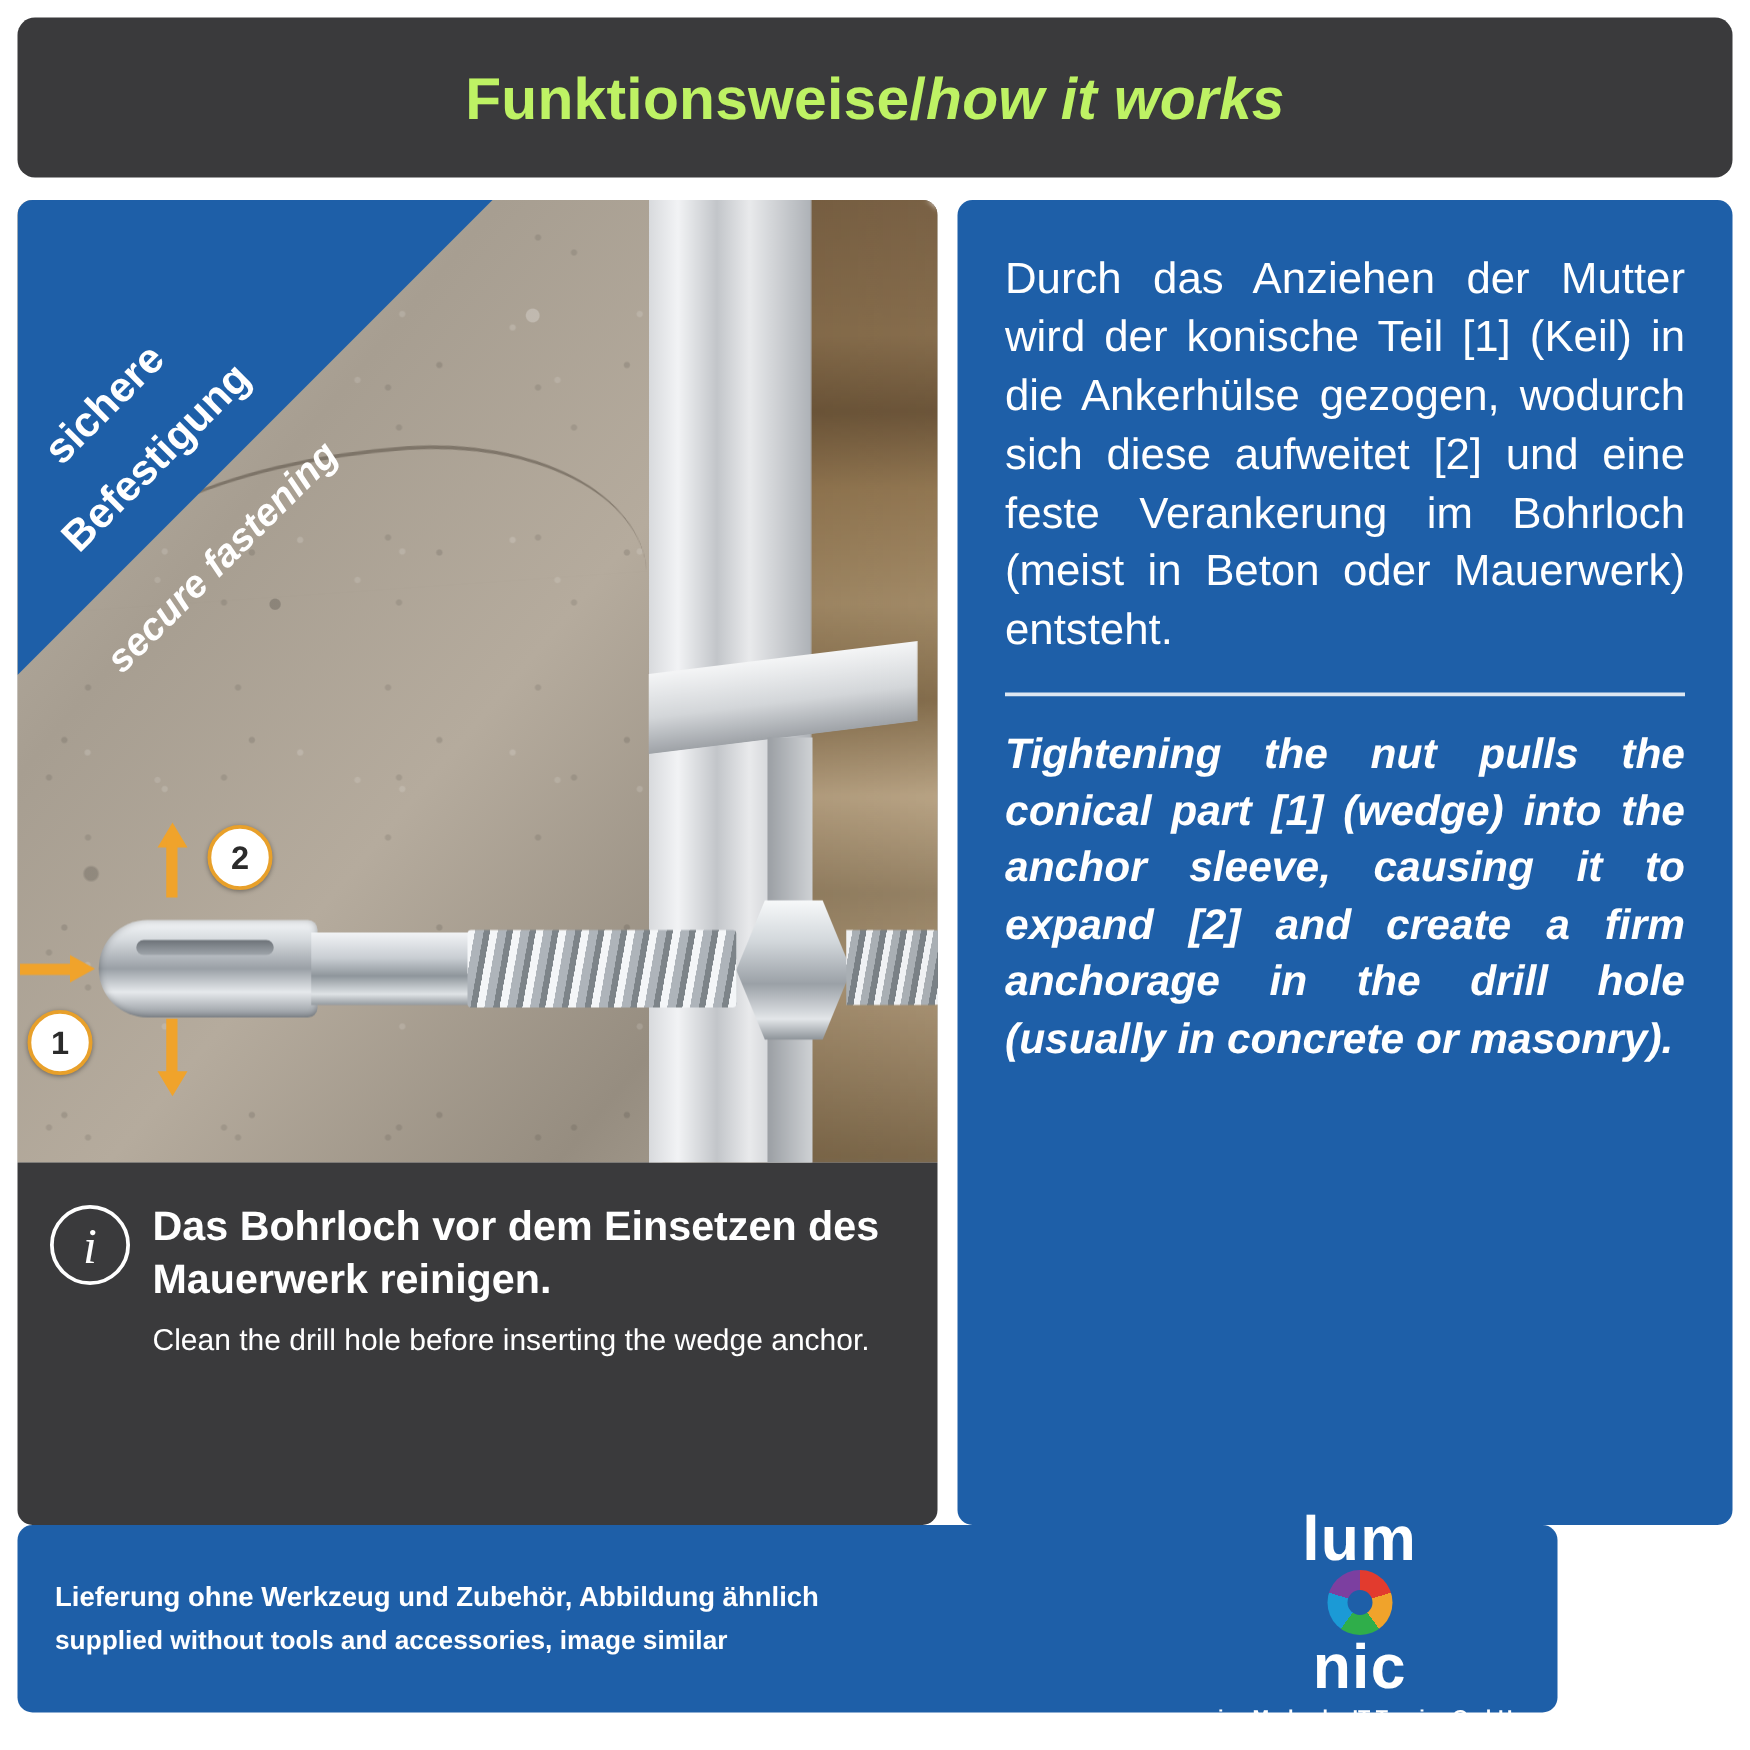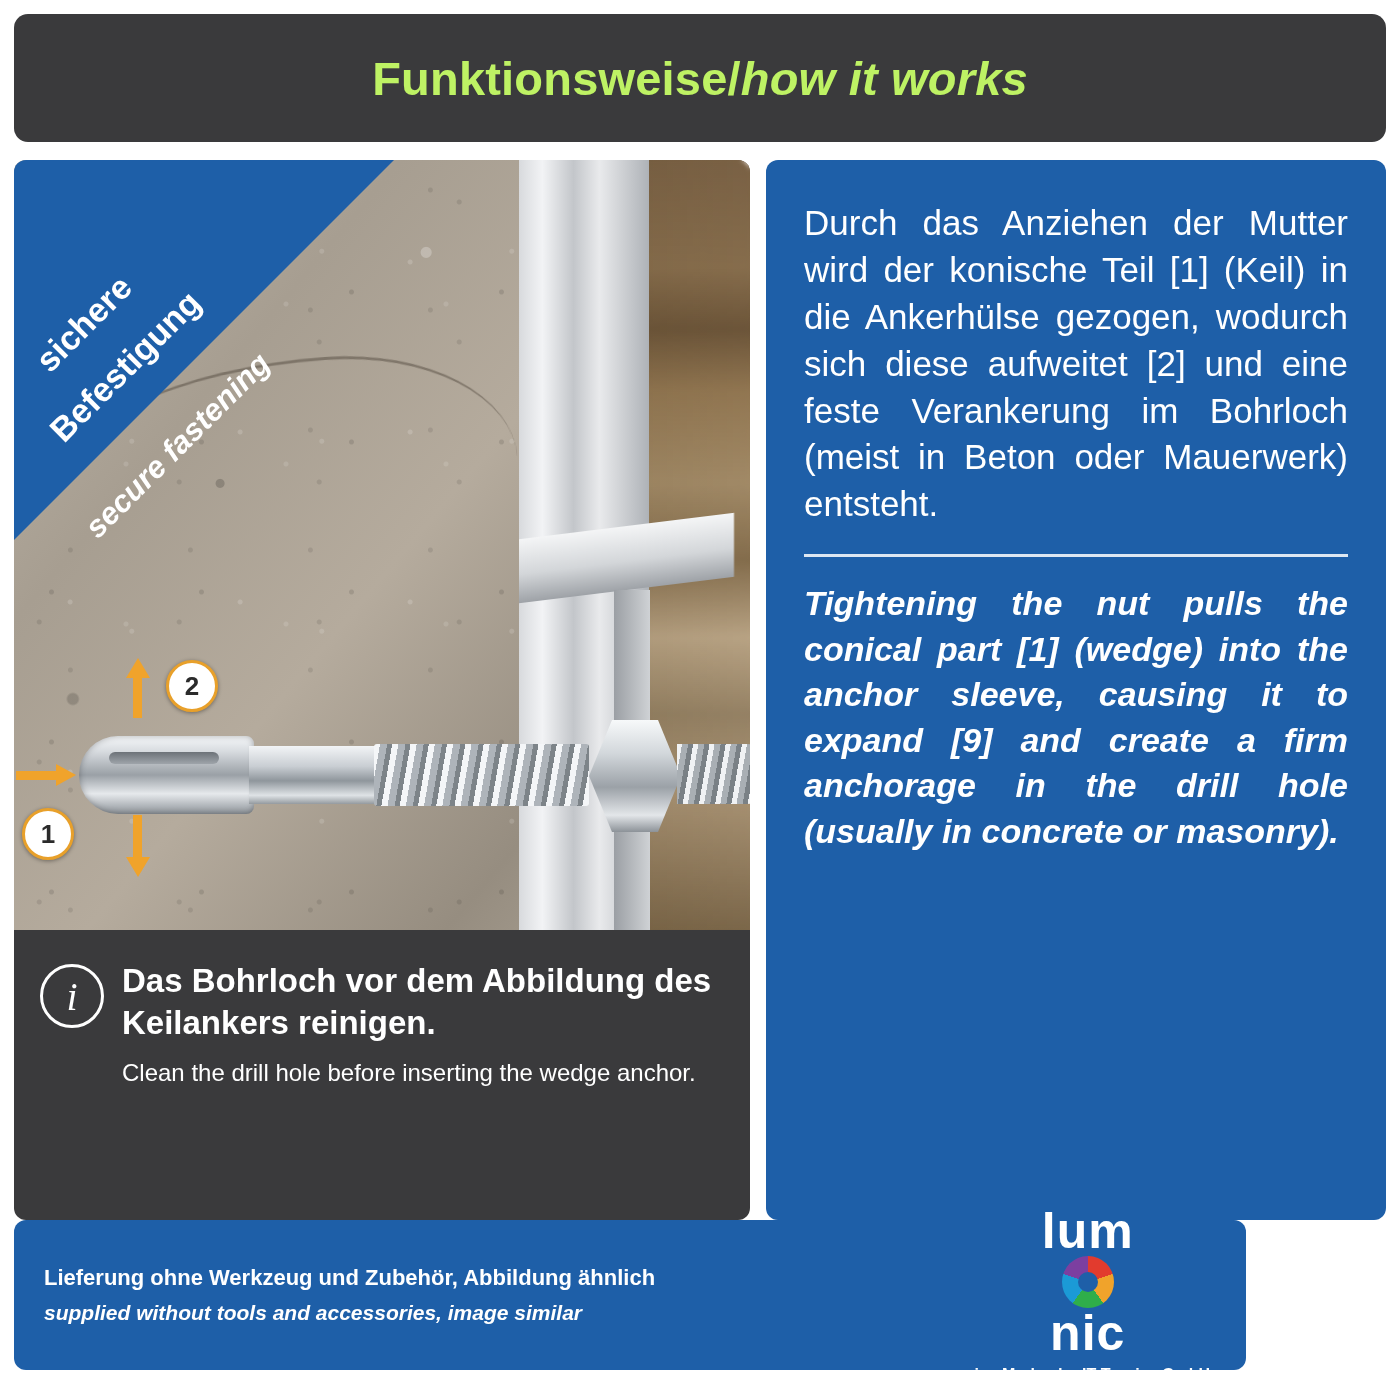--- a/index.html
+++ b/index.html
@@ -392,21 +392,20 @@
   .footer-left { max-width: 640px; }
   .footer-de {
     font-size: 22px;
     font-weight: bold;
     line-height: 1.25;
     margin: 0 0 8px 0;
   }
   .footer-en {
     font-size: 21px;
     font-weight: bold;
-    font-style: italic;
     line-height: 1.25;
     margin: 0;
   }
   .brand {
     text-align: right;
     padding-right: 6px;
   }
   .brand-word {
     font-size: 50px;
     font-weight: bold;
@@ -494,30 +493,30 @@
       <div class="ribbon-text">
         <div class="ribbon-line" id="ribbon-line-1">sichere</div>
         <div class="ribbon-line" id="ribbon-line-2">Befestigung</div>
         <div class="ribbon-line" id="ribbon-line-3">secure fastening</div>
       </div>
     </div>
 
     <div class="note">
       <div class="info-icon">i</div>
       <div class="note-text">
-        <p class="note-de">Das Bohrloch vor dem Abbildung des Keilankers reinigen.</p>
+        <p class="note-de">Das Bohrloch vor dem Einsetzen des Mauerwerk reinigen.</p>
         <p class="note-en">Clean the drill hole before inserting the wedge anchor.</p>
       </div>
     </div>
   </div>
 
   <div class="right-col">
     <p class="para-de">Durch das Anziehen der Mutter wird der konische Teil [1] (Keil) in die Ankerhülse gezogen, wodurch sich diese aufweitet [2] und eine feste Verankerung im Bohrloch (meist in Beton oder Mauerwerk) entsteht.</p>
     <div class="divider"></div>
-    <p class="para-en">Tightening the nut pulls the conical part [1] (wedge) into the anchor sleeve, causing it to expand [9] and create a firm anchorage in the drill hole (usually in concrete or masonry).</p>
+    <p class="para-en">Tightening the nut pulls the conical part [1] (wedge) into the anchor sleeve, causing it to expand [2] and create a firm anchorage in the drill hole (usually in concrete or masonry).</p>
   </div>
 
   <div class="footer">
     <div class="footer-left">
       <p class="footer-de">Lieferung ohne Werkzeug und Zubehör, Abbildung ähnlich</p>
       <p class="footer-en">supplied without tools and accessories, image similar</p>
     </div>
     <div class="brand">
       <div class="brand-word">
         <span>lum</span>

